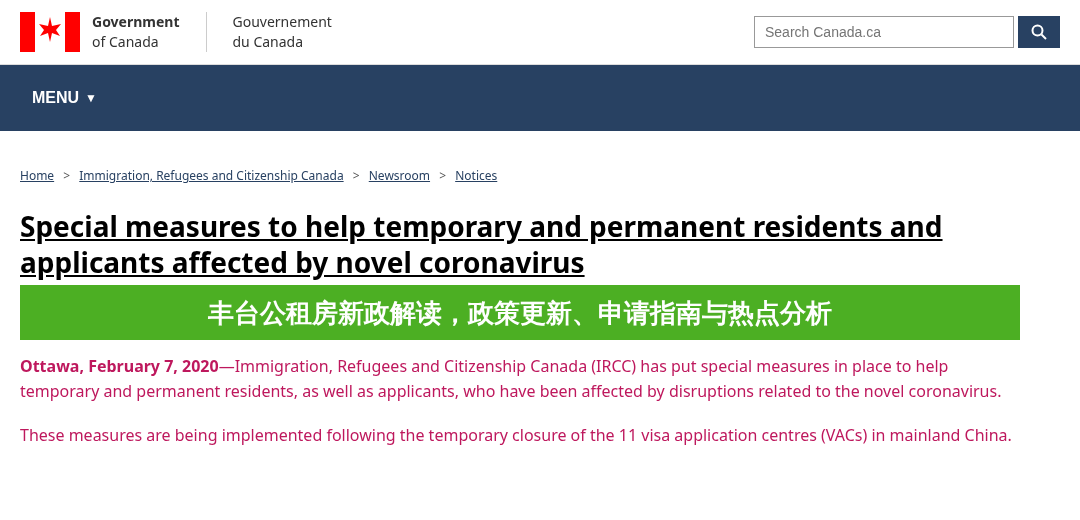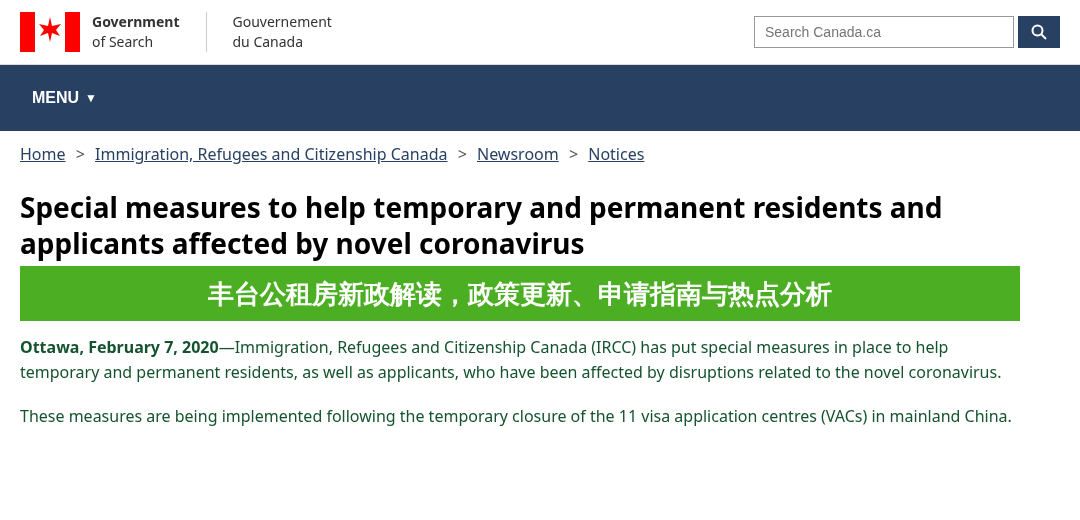--- a/index.html
+++ b/index.html
@@ -87,22 +87,23 @@
       background: #284162;
       border: none;
     }
     .menu-btn .chevron {
       font-size: 12px;
     }
 
     
     .breadcrumb {
       padding: 12px 20px 8px;
-      font-size: 16px;
+      font-size: 12px;
       color: #284162;
+      margin-top: 24px;
     }
     .breadcrumb a {
       color: #284162;
       text-decoration: underline;
     }
     .breadcrumb span.sep {
       margin: 0 6px;
       color: #555;
     }
 
@@ -111,61 +112,62 @@
       padding: 16px 20px 24px;
       max-width: 1040px;
     }
 
     .article-title {
       font-size: 28px;
       font-weight: bold;
       color: #000;
       line-height: 1.3;
       margin-bottom: 0;
+      text-decoration: underline;
     }
 
     
     .overlay-banner {
       background: #4caf23;
       color: #fff;
       font-size: 26px;
       font-weight: bold;
       padding: 10px 14px;
       margin: 4px 0 14px 0;
       display: block;
       line-height: 1.35;
       text-align: center;
     }
 
     .article-body p {
       font-size: 16px;
       line-height: 1.6;
       margin-bottom: 18px;
-      color: #14532d;
+      color: #be185d;
     }
     .date-line {
       font-weight: bold;
     }
   </style>
 </head>
 <body>
 
 <header class="gov-header">
   <div class="gov-logo">
 
     <svg class="maple-leaf-icon" viewBox="0 0 60 40" xmlns="http://www.w3.org/2000/svg">
       <rect x="0" y="0" width="15" height="40" fill="#FF0000"></rect>
       <rect x="45" y="0" width="15" height="40" fill="#FF0000"></rect>
       <rect x="15" y="0" width="30" height="40" fill="#FFFFFF"></rect>
 
       <path d="M30,5 L32,14 L41,12 L36,18 L40,24 L32,21 L30,30 L28,21 L20,24 L24,18 L19,12 L28,14 Z" fill="#FF0000"></path>
     </svg>
     <div class="gov-name">
       <span class="bold-line">Government</span>
-      <span>of Search</span>
+      <span>of Canada</span>
     </div>
     <div class="vertical-divider"></div>
     <div class="gov-name">
       <span>Gouvernement</span>
       <span>du Canada</span>
     </div>
   </div>
 
   <div class="search-bar">
     <input class="search-input" type="text" placeholder="Search Canada.ca" style="">

